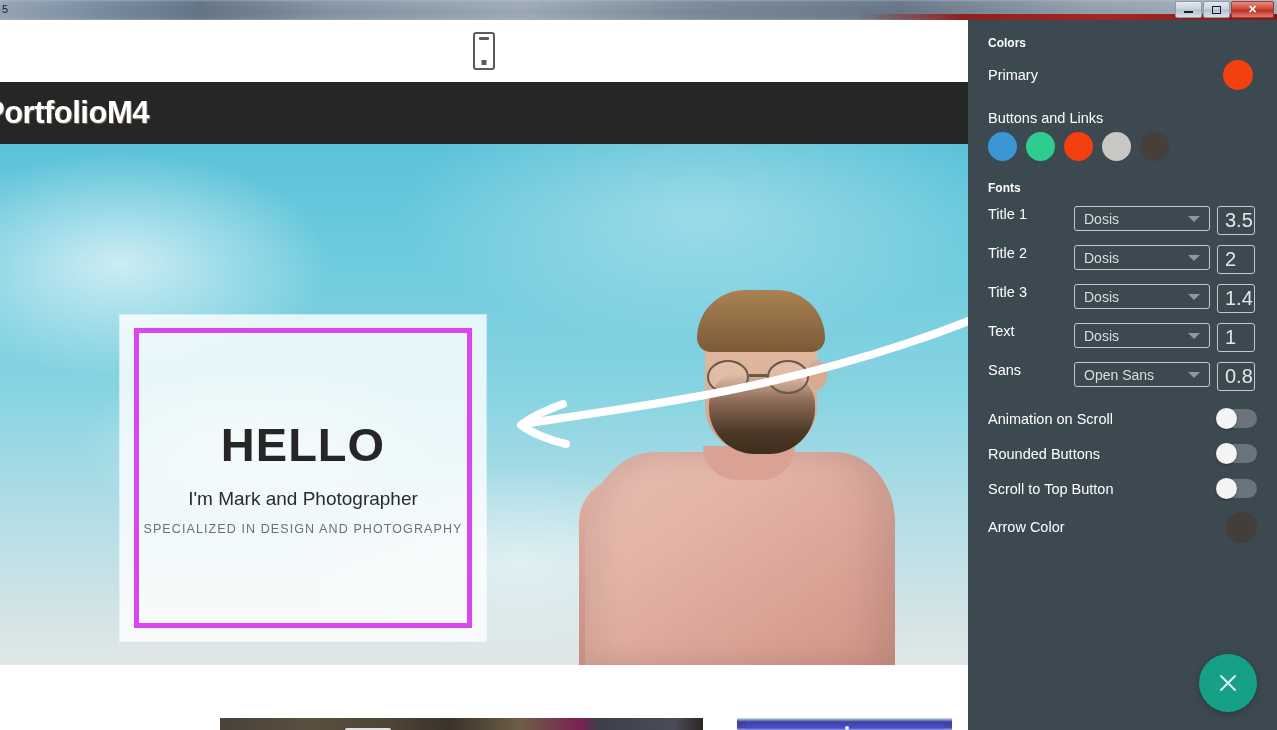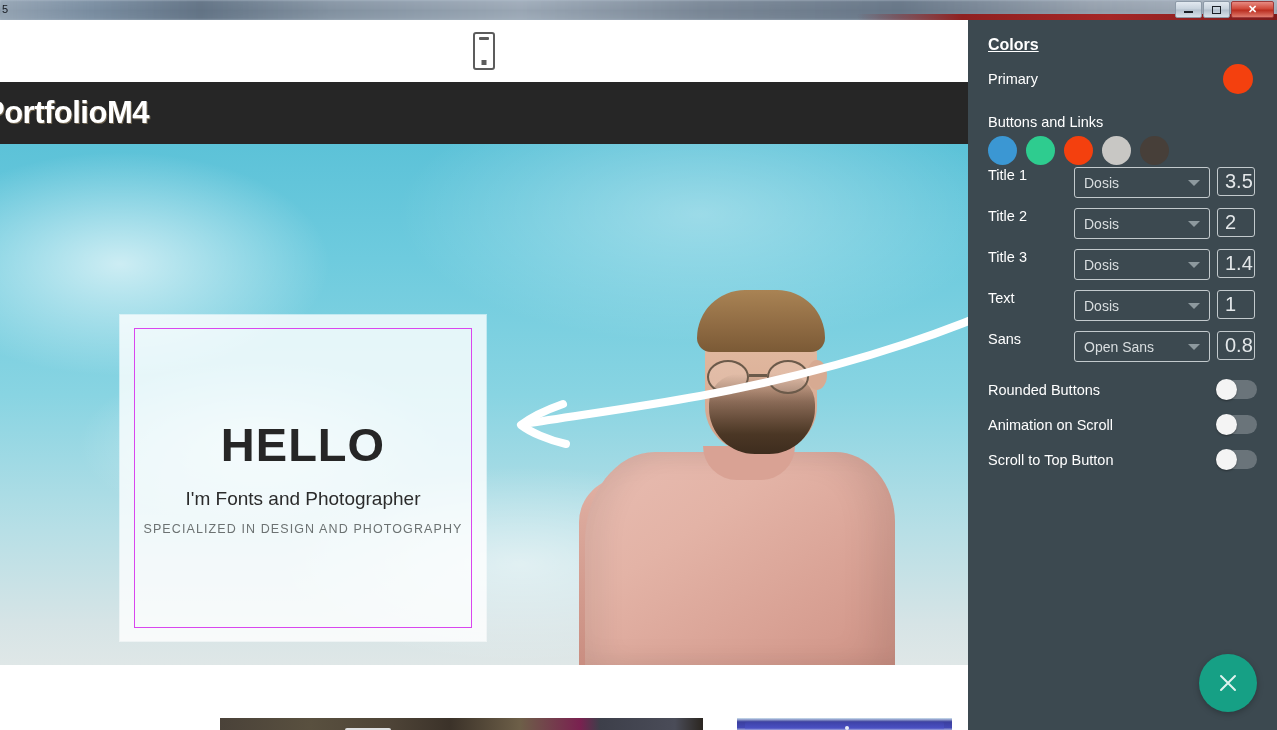--- a/index.html
+++ b/index.html
@@ -148,21 +148,21 @@
     position: absolute; left: 164px; top: 110px; width: 18px; height: 2.5px; background: #6b5a4a;
   }
 
   .hero-card {
     position: absolute; left: 120px; top: 171px; width: 366px; height: 326px;
     background: rgba(255,255,255,.80);
     box-shadow: 0 0 0 1px rgba(255,255,255,.55);
   }
   .hero-card-inner {
     position: absolute; left: 14px; top: 13px; right: 14px; bottom: 13px;
-    border: 1px solid #d946ef;
+    border: 5px solid #d946ef;
     display: flex; flex-direction: column; align-items: center; justify-content: center;
   }
   .h-hello {
     font-size: 47px; font-weight: bold; color: #262626;
     letter-spacing: 1px; line-height: 1;
   }
   .h-sub { margin-top: 20px; font-size: 19px; color: #2b2b2b; font-weight: 300; }
   .h-sub b { font-weight: normal; }
   .h-spec {
     margin-top: 12px; font-size: 12.5px; color: #6c7272;
@@ -215,40 +215,40 @@
     position: absolute; right: 0; top: 20px; width: 309px; height: 710px;
     background: #3c4950; color: #ffffff;
   }
   .panel-header {
     height: 62px; background: #29343a;
     display: flex; align-items: center; padding-left: 20px;
   }
   .panel-title { font-size: 19px; color: #ffffff; font-weight: normal; }
   .panel-body { padding: 16px 20px 0 20px; position: relative; }
 
-  .sec-title { font-size: 16px; font-weight: bold; color: #ffffff; margin-bottom: 11px; text-decoration: underline; }
+  .sec-title { font-size: 12px; font-weight: bold; color: #ffffff; margin-bottom: 11px; }
   .sec-title.fonts { margin-top: 20px; }
   .sec-title.options { margin-top: 24px; }
 
   .row {
     display: flex; align-items: center; justify-content: space-between;
     height: 28px; margin-bottom: 5px;
   }
   .row-label { font-size: 14.5px; color: #ffffff; font-weight: normal; }
 
   .swatch { width: 30px; height: 30px; border-radius: 50%; }
   .swatch.primary { margin-right: 4px; }
 
   .swatch-row { display: flex; gap: 9px; margin: 6px 0 2px 0; }
   .swatch-sm { width: 29px; height: 29px; border-radius: 50%; cursor: pointer; }
 
   .font-row { display: flex; margin-bottom: 10px; }
   .font-label { width: 86px; font-size: 14.5px; color: #ffffff; }
   .select {
-    position: relative; width: 136px; height: 31px;
+    position: relative; width: 136px; height: 25px;
     border: 1px solid #c3cacd; border-radius: 3px;
     background: transparent; display: flex; align-items: center;
     padding-left: 9px; cursor: pointer;
   }
   .select-val { font-size: 14px; color: #d9dee0; }
   .caret {
     position: absolute; right: 9px; top: 50%; transform: translateY(-50%);
     width: 0; height: 0; border-left: 6px solid transparent; border-right: 6px solid transparent;
     border-top: 6px solid #8d999e;
   }
@@ -325,21 +325,21 @@
           <div class="p-hair"></div>
           <div class="p-glass l"></div>
           <div class="p-glass r"></div>
           <div class="p-bridge"></div>
         </div>
       </div>
 
       <div class="hero-card">
         <div class="hero-card-inner">
           <div class="h-hello">HELLO</div>
-          <div class="h-sub"><span>I'm Fonts and </span><b>Photographer</b></div>
+          <div class="h-sub"><span>I'm Mark and </span><b>Photographer</b></div>
           <div class="h-spec">SPECIALIZED IN DESIGN AND PHOTOGRAPHY</div>
         </div>
       </div>
     </div>
 
     <div class="white-sec">
       <div class="thumb t1"></div>
       <div class="thumb t2"></div>
     </div>
   </div>
@@ -365,20 +365,21 @@
 
       <div class="row-label" style="display:block;margin-top:21px;">Buttons and Links</div>
       <div class="swatch-row">
         <span class="swatch-sm" style="background:#3b97d3"></span>
         <span class="swatch-sm" style="background:#2ecc8f"></span>
         <span class="swatch-sm" style="background:#f4400e"></span>
         <span class="swatch-sm" style="background:#c8c7c4"></span>
         <span class="swatch-sm" style="background:#473f39"></span>
       </div>
 
+      <div class="sec-title fonts">Fonts</div>
 
       <div class="font-row">
         <span class="font-label">Title 1</span>
         <div class="select">
           <span class="select-val">Dosis</span>
           <span class="caret"></span>
         </div>
         <div class="num-box">
           <span class="num-val">3.5</span>
         </div>
@@ -423,40 +424,44 @@
           <span class="select-val">Open Sans</span>
           <span class="caret"></span>
         </div>
         <div class="num-box">
           <span class="num-val">0.8</span>
         </div>
       </div>
 
 
       <div class="opt-row">
-        <span class="row-label">Rounded Buttons</span>
+        <span class="row-label">Animation on Scroll</span>
         <span class="toggle">
             <span class="knob"></span>
           </span>
       </div>
 
       <div class="opt-row">
-        <span class="row-label">Animation on Scroll</span>
+        <span class="row-label">Rounded Buttons</span>
         <span class="toggle">
             <span class="knob"></span>
           </span>
       </div>
 
       <div class="opt-row">
         <span class="row-label">Scroll to Top Button</span>
         <span class="toggle">
             <span class="knob"></span>
           </span>
       </div>
 
+      <div class="opt-row" style="height:42px;">
+        <span class="row-label">Arrow Color</span>
+        <span class="arrow-swatch" style="background:#443e3a"></span>
+      </div>
 
     </div>
 
     <div class="fab">
       <svg width="26" height="26" viewBox="0 0 26 26">
         <path d="M6 6 L20 20 M20 6 L6 20" stroke="#dff3ee" stroke-width="2" stroke-linecap="round" fill="none"></path>
       </svg>
     </div>
   </div>
 

